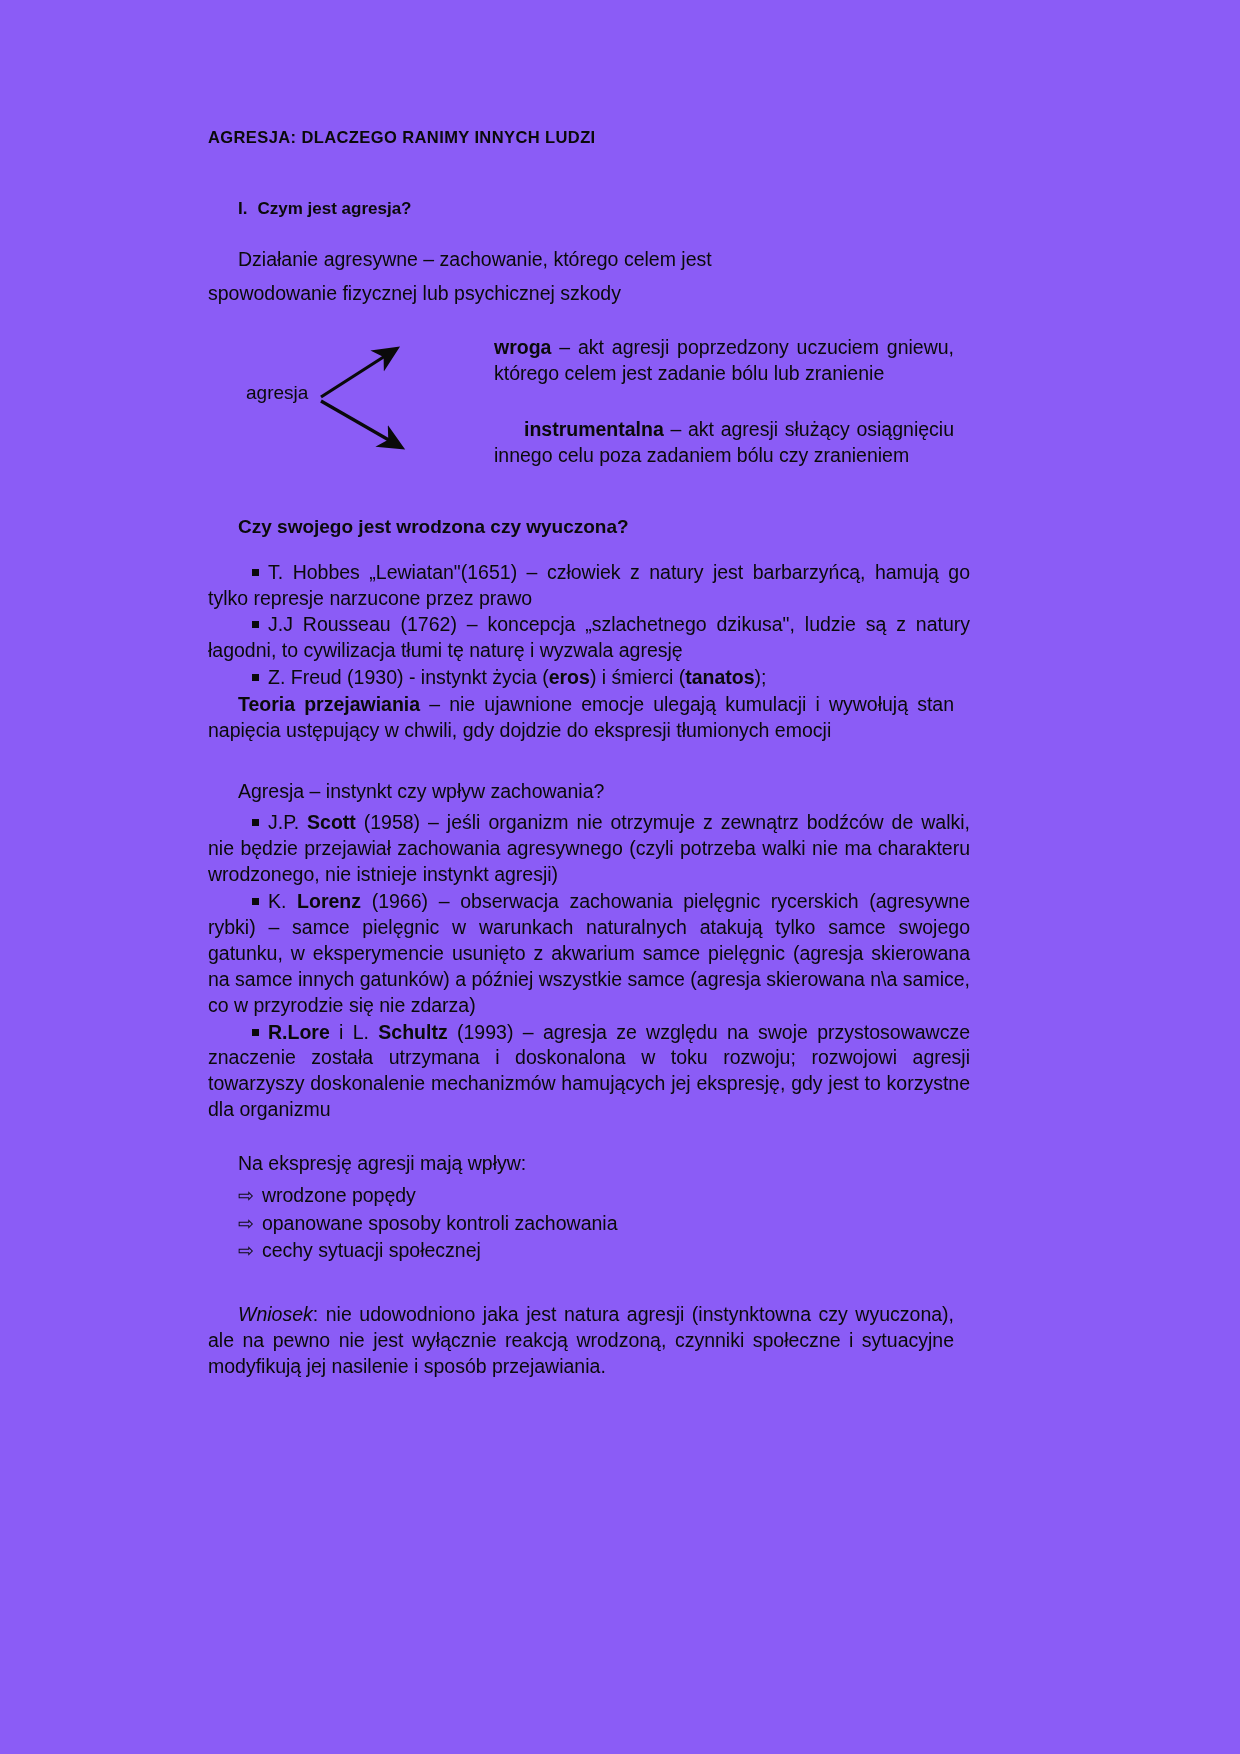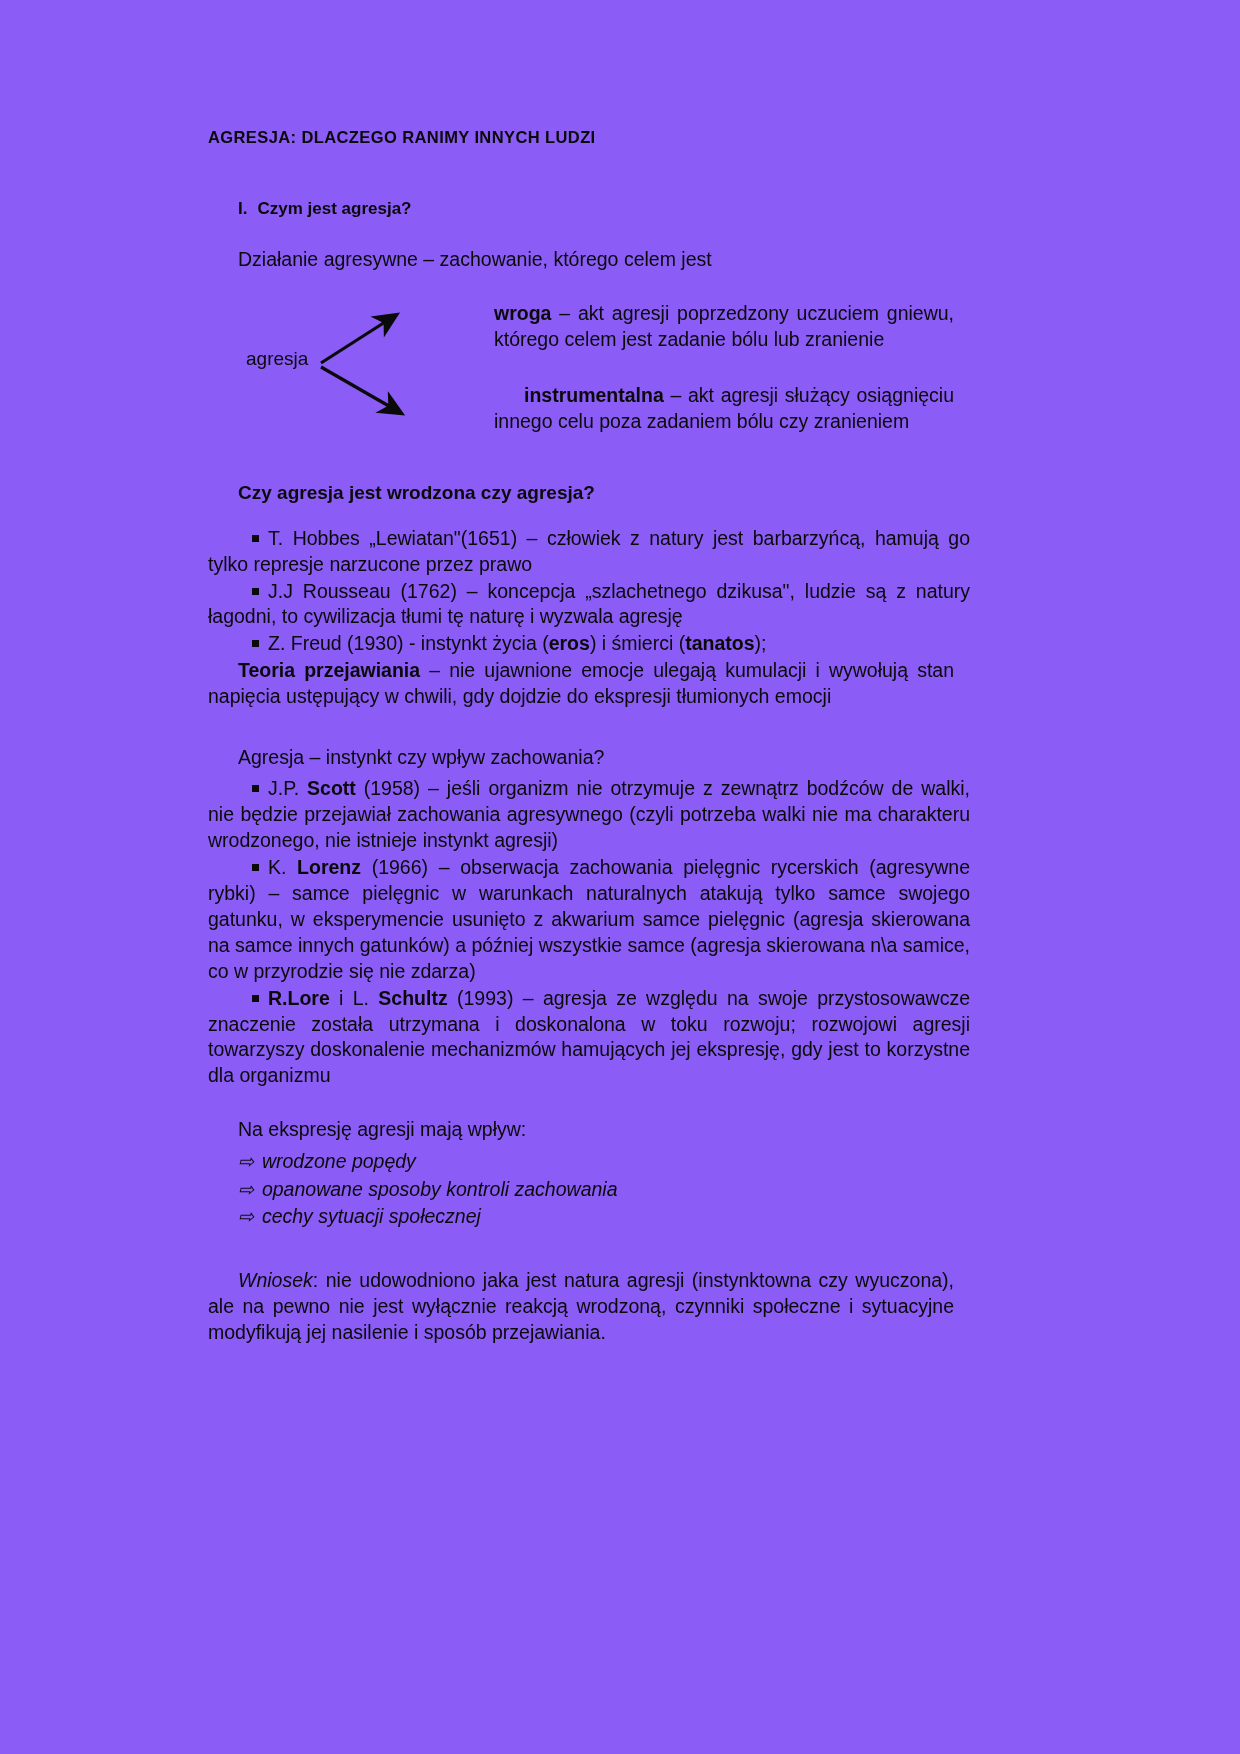--- a/index.html
+++ b/index.html
@@ -142,21 +142,20 @@
   ul.arrows {
     list-style: none;
     margin: 0;
     padding: 0 0 0 30px;
   }
   ul.arrows > li {
     font-size: 19.5px;
     line-height: 1.38;
     margin: 0;
     white-space: nowrap;
-    font-style: italic;
   }
   ul.arrows > li .a-glyph {
     display: inline-block;
     margin-right: 8px;
     font-size: 19px;
   }
 
   .spacer-sm { height: 14px; }
   .spacer-md { height: 26px; }
   .spacer-lg { height: 38px; }
@@ -170,20 +169,21 @@
 <div class="page">
   <div class="content">
 
     <div class="doc-title">AGRESJA: DLACZEGO RANIMY INNYCH LUDZI</div>
 
     <div class="h-section">
       <span class="numeral">I.</span><span>Czym jest agresja?</span>
     </div>
 
     <p class="body indent">Działanie agresywne – zachowanie, którego celem jest</p>
+    <p class="body">spowodowanie fizycznej lub psychicznej szkody</p>
 
     <div class="diagram">
       <svg viewBox="0 0 270 150">
         <defs>
           <marker id="ah" markerWidth="9" markerHeight="9" refX="7" refY="4.5" orient="auto" markerUnits="strokeWidth">
             <path d="M0,0.6 L8.5,4.5 L0,8.4 L2.4,4.5 Z" fill="#0a0a0a"></path>
           </marker>
         </defs>
         <line x1="105" y1="78" x2="180" y2="30" stroke="#0a0a0a" stroke-width="3.2" marker-end="url(#ah)"></line>
         <line x1="105" y1="82" x2="185" y2="128" stroke="#0a0a0a" stroke-width="3.2" marker-end="url(#ah)"></line>
@@ -194,21 +194,21 @@
         <p><b>wroga</b><span> – </span><span>akt agresji poprzedzony uczuciem gniewu, którego celem jest zadanie bólu lub zranienie</span></p>
       </div>
 
       <div class="branch branch-bottom">
         <p class="lead"><b>instrumentalna</b><span> – </span><span>akt agresji służący osiągnięciu innego celu poza zadaniem bólu czy zranieniem</span></p>
       </div>
     </div>
 
     <div class="spacer-sm"></div>
 
-    <div class="h-question">Czy agresja jest wrodzona czy agresja?</div>
+    <div class="h-question">Czy swojego jest wrodzona czy wyuczona?</div>
 
     <ul class="bullets">
       <li><span class="b-dot"></span><span>T. Hobbes „Lewiatan"(1651) – człowiek z natury jest barbarzyńcą, hamują go tylko represje narzucone przez prawo</span></li>
       <li><span class="b-dot"></span><span>J.J Rousseau (1762) – koncepcja „szlachetnego dzikusa", ludzie są z natury łagodni, to cywilizacja tłumi tę naturę i wyzwala agresję</span></li>
       <li><span class="b-dot"></span><span>Z. Freud (1930) -  instynkt życia (</span><b>eros</b><span>) i śmierci (</span><b>tanatos</b><span>);</span></li>
     </ul>
 
     <p class="body indent"><b>Teoria przejawiania</b><span> – nie ujawnione emocje ulegają kumulacji i wywołują stan napięcia ustępujący w chwili, gdy dojdzie do ekspresji tłumionych emocji</span></p>
 
     <div class="spacer-md"></div>

